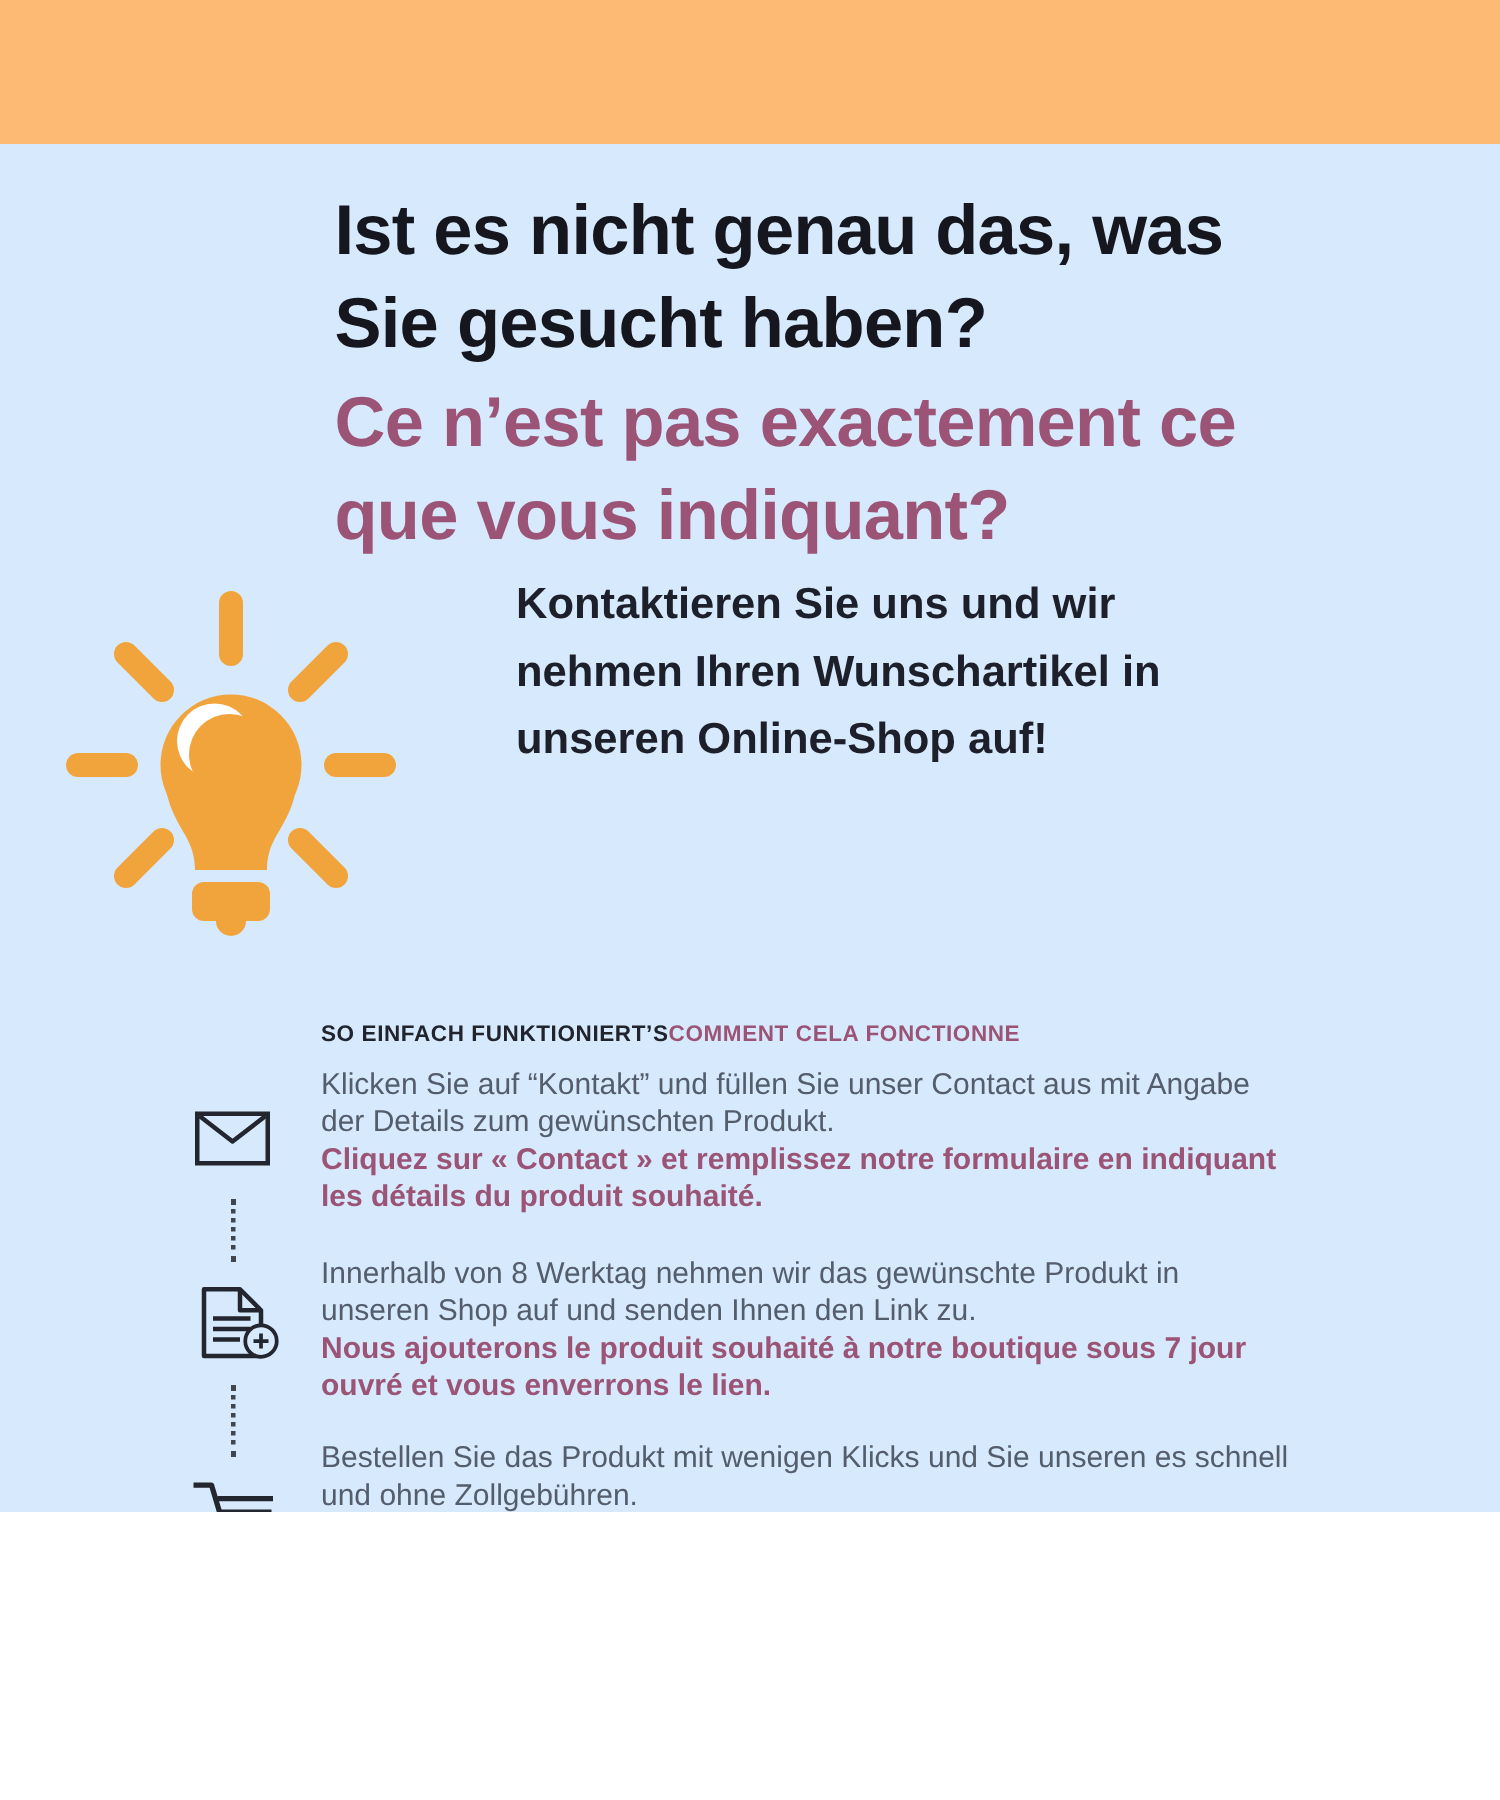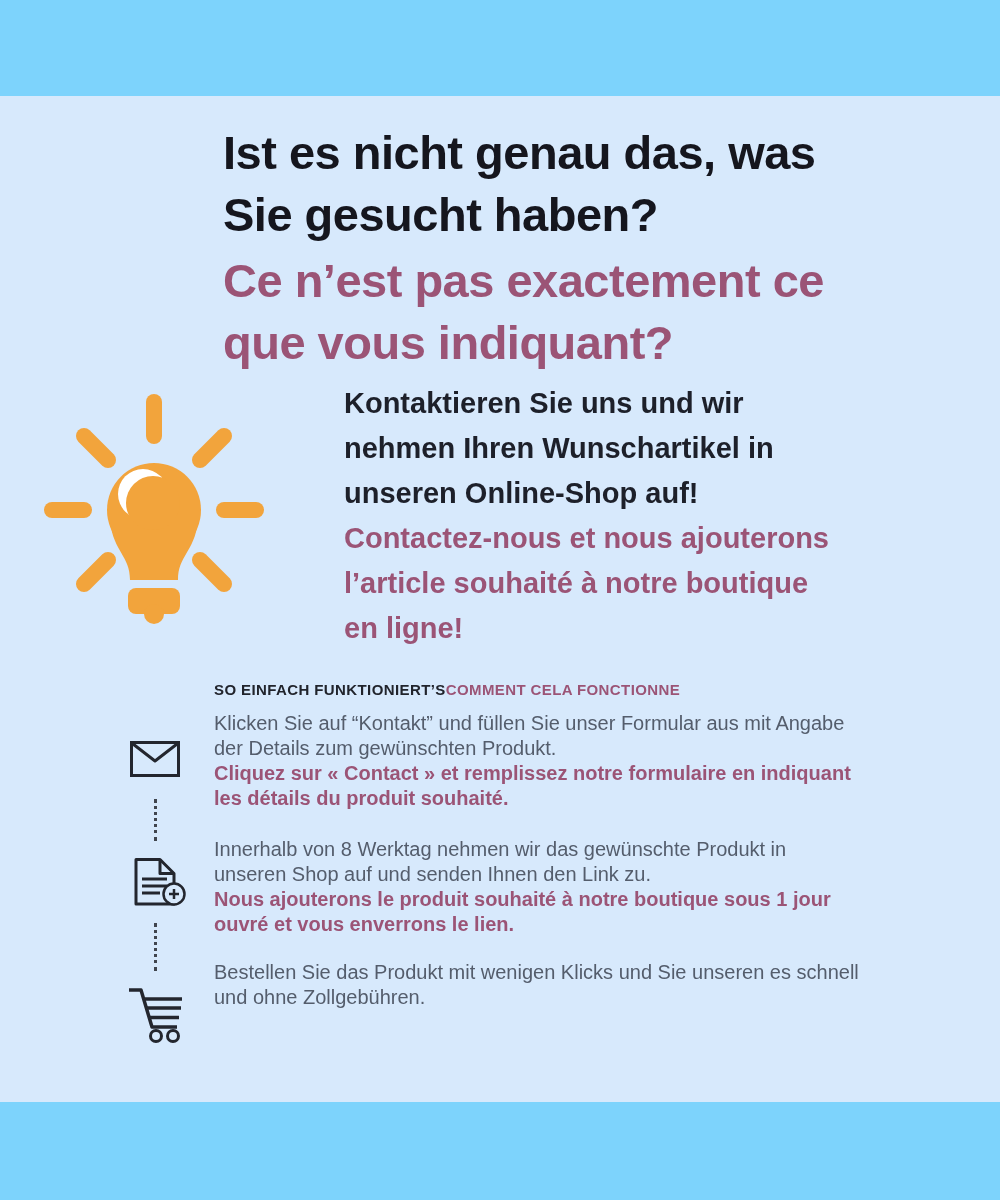--- a/index.html
+++ b/index.html
@@ -1,18 +1,18 @@
 <!DOCTYPE html>
 <html><head>
 <meta charset="utf-8">
 <style>
   html,body{margin:0;padding:0;background:#ffffff;}
   .canvas{
-    position:relative;width:1000px;height:1200px;overflow:hidden;
-    background:#7dd3fc;
+    position:relative;width:1000px;height:1008px;overflow:hidden;
+    background:#fdba74;
     font-family:"Liberation Sans",sans-serif;
   }
   .panel{position:absolute;left:0;top:96px;width:1000px;height:1006px;background:#d7e9fc;}
   .pre{white-space:pre-line;margin:0;}
 
   .title{position:absolute;left:223px;width:720px;font-weight:700;font-size:47px;line-height:62px;letter-spacing:-0.5px;}
   .title-de{top:122px;color:#15161e;}
   .title-fr{top:250px;color:#9b5476;}
 
   .bulb{position:absolute;left:42px;top:392px;width:224px;height:236px;}
@@ -66,23 +66,20 @@
       <circle cx="111" cy="111" r="27" fill="#f2a43c"></circle>
       <rect x="86" y="196" width="52" height="26" rx="8" fill="#f2a43c"></rect>
       <circle cx="112" cy="222" r="10" fill="#f2a43c"></circle>
     </svg>
   </div>
 
   <div class="intro">
     <p class="intro-de pre">Kontaktieren Sie uns und wir
 nehmen Ihren Wunschartikel in
 unseren Online-Shop auf!</p>
-    <p class="intro-fr pre">Contactez-nous et nous ajouterons
-l’article souhaité à notre boutique
-en ligne!</p>
   </div>
 
   <div class="hiw-header">
     <span class="hh-de">SO EINFACH FUNKTIONIERT’S</span>
     <span class="hh-fr">COMMENT CELA FONCTIONNE</span>
   </div>
 
   <div class="step-icon ic-env">
     <svg width="52" height="38" viewBox="0 0 52 38" xmlns="http://www.w3.org/2000/svg" aria-hidden="true">
       <rect x="2.5" y="2.5" width="47" height="33" fill="none" stroke="currentColor" stroke-width="3"></rect>
@@ -112,30 +109,30 @@
       <path d="M 4,5 H 16 L 27,42 H 52" fill="none" stroke="currentColor" stroke-width="3.5" stroke-linejoin="round"></path>
       <line x1="20" y1="14" x2="57" y2="14" stroke="currentColor" stroke-width="3.5"></line>
       <line x1="22" y1="23" x2="56" y2="23" stroke="currentColor" stroke-width="3.5"></line>
       <line x1="24.5" y1="32.5" x2="54" y2="32.5" stroke="currentColor" stroke-width="3.5"></line>
       <circle cx="31" cy="51" r="5.5" fill="none" stroke="currentColor" stroke-width="3"></circle>
       <circle cx="48" cy="51" r="5.5" fill="none" stroke="currentColor" stroke-width="3"></circle>
     </svg>
   </div>
 
   <div class="step s1">
-    <p class="step-de pre">Klicken Sie auf “Kontakt” und füllen Sie unser Formular aus mit Angabe
+    <p class="step-de pre">Klicken Sie auf “Kontakt” und füllen Sie unser Contact aus mit Angabe
 der Details zum gewünschten Produkt.</p>
     <p class="step-fr pre">Cliquez sur « Contact » et remplissez notre formulaire en indiquant
 les détails du produit souhaité.</p>
   </div>
 
   <div class="step s2">
     <p class="step-de pre">Innerhalb von 8 Werktag nehmen wir das gewünschte Produkt in
 unseren Shop auf und senden Ihnen den Link zu.</p>
-    <p class="step-fr pre">Nous ajouterons le produit souhaité à notre boutique sous 1 jour
+    <p class="step-fr pre">Nous ajouterons le produit souhaité à notre boutique sous 7 jour
 ouvré et vous enverrons le lien.</p>
   </div>
 
   <div class="step s3">
     <p class="step-de pre">Bestellen Sie das Produkt mit wenigen Klicks und Sie unseren es schnell
 und ohne Zollgebühren.</p>
   </div>
 </div>
 
 </body></html>

